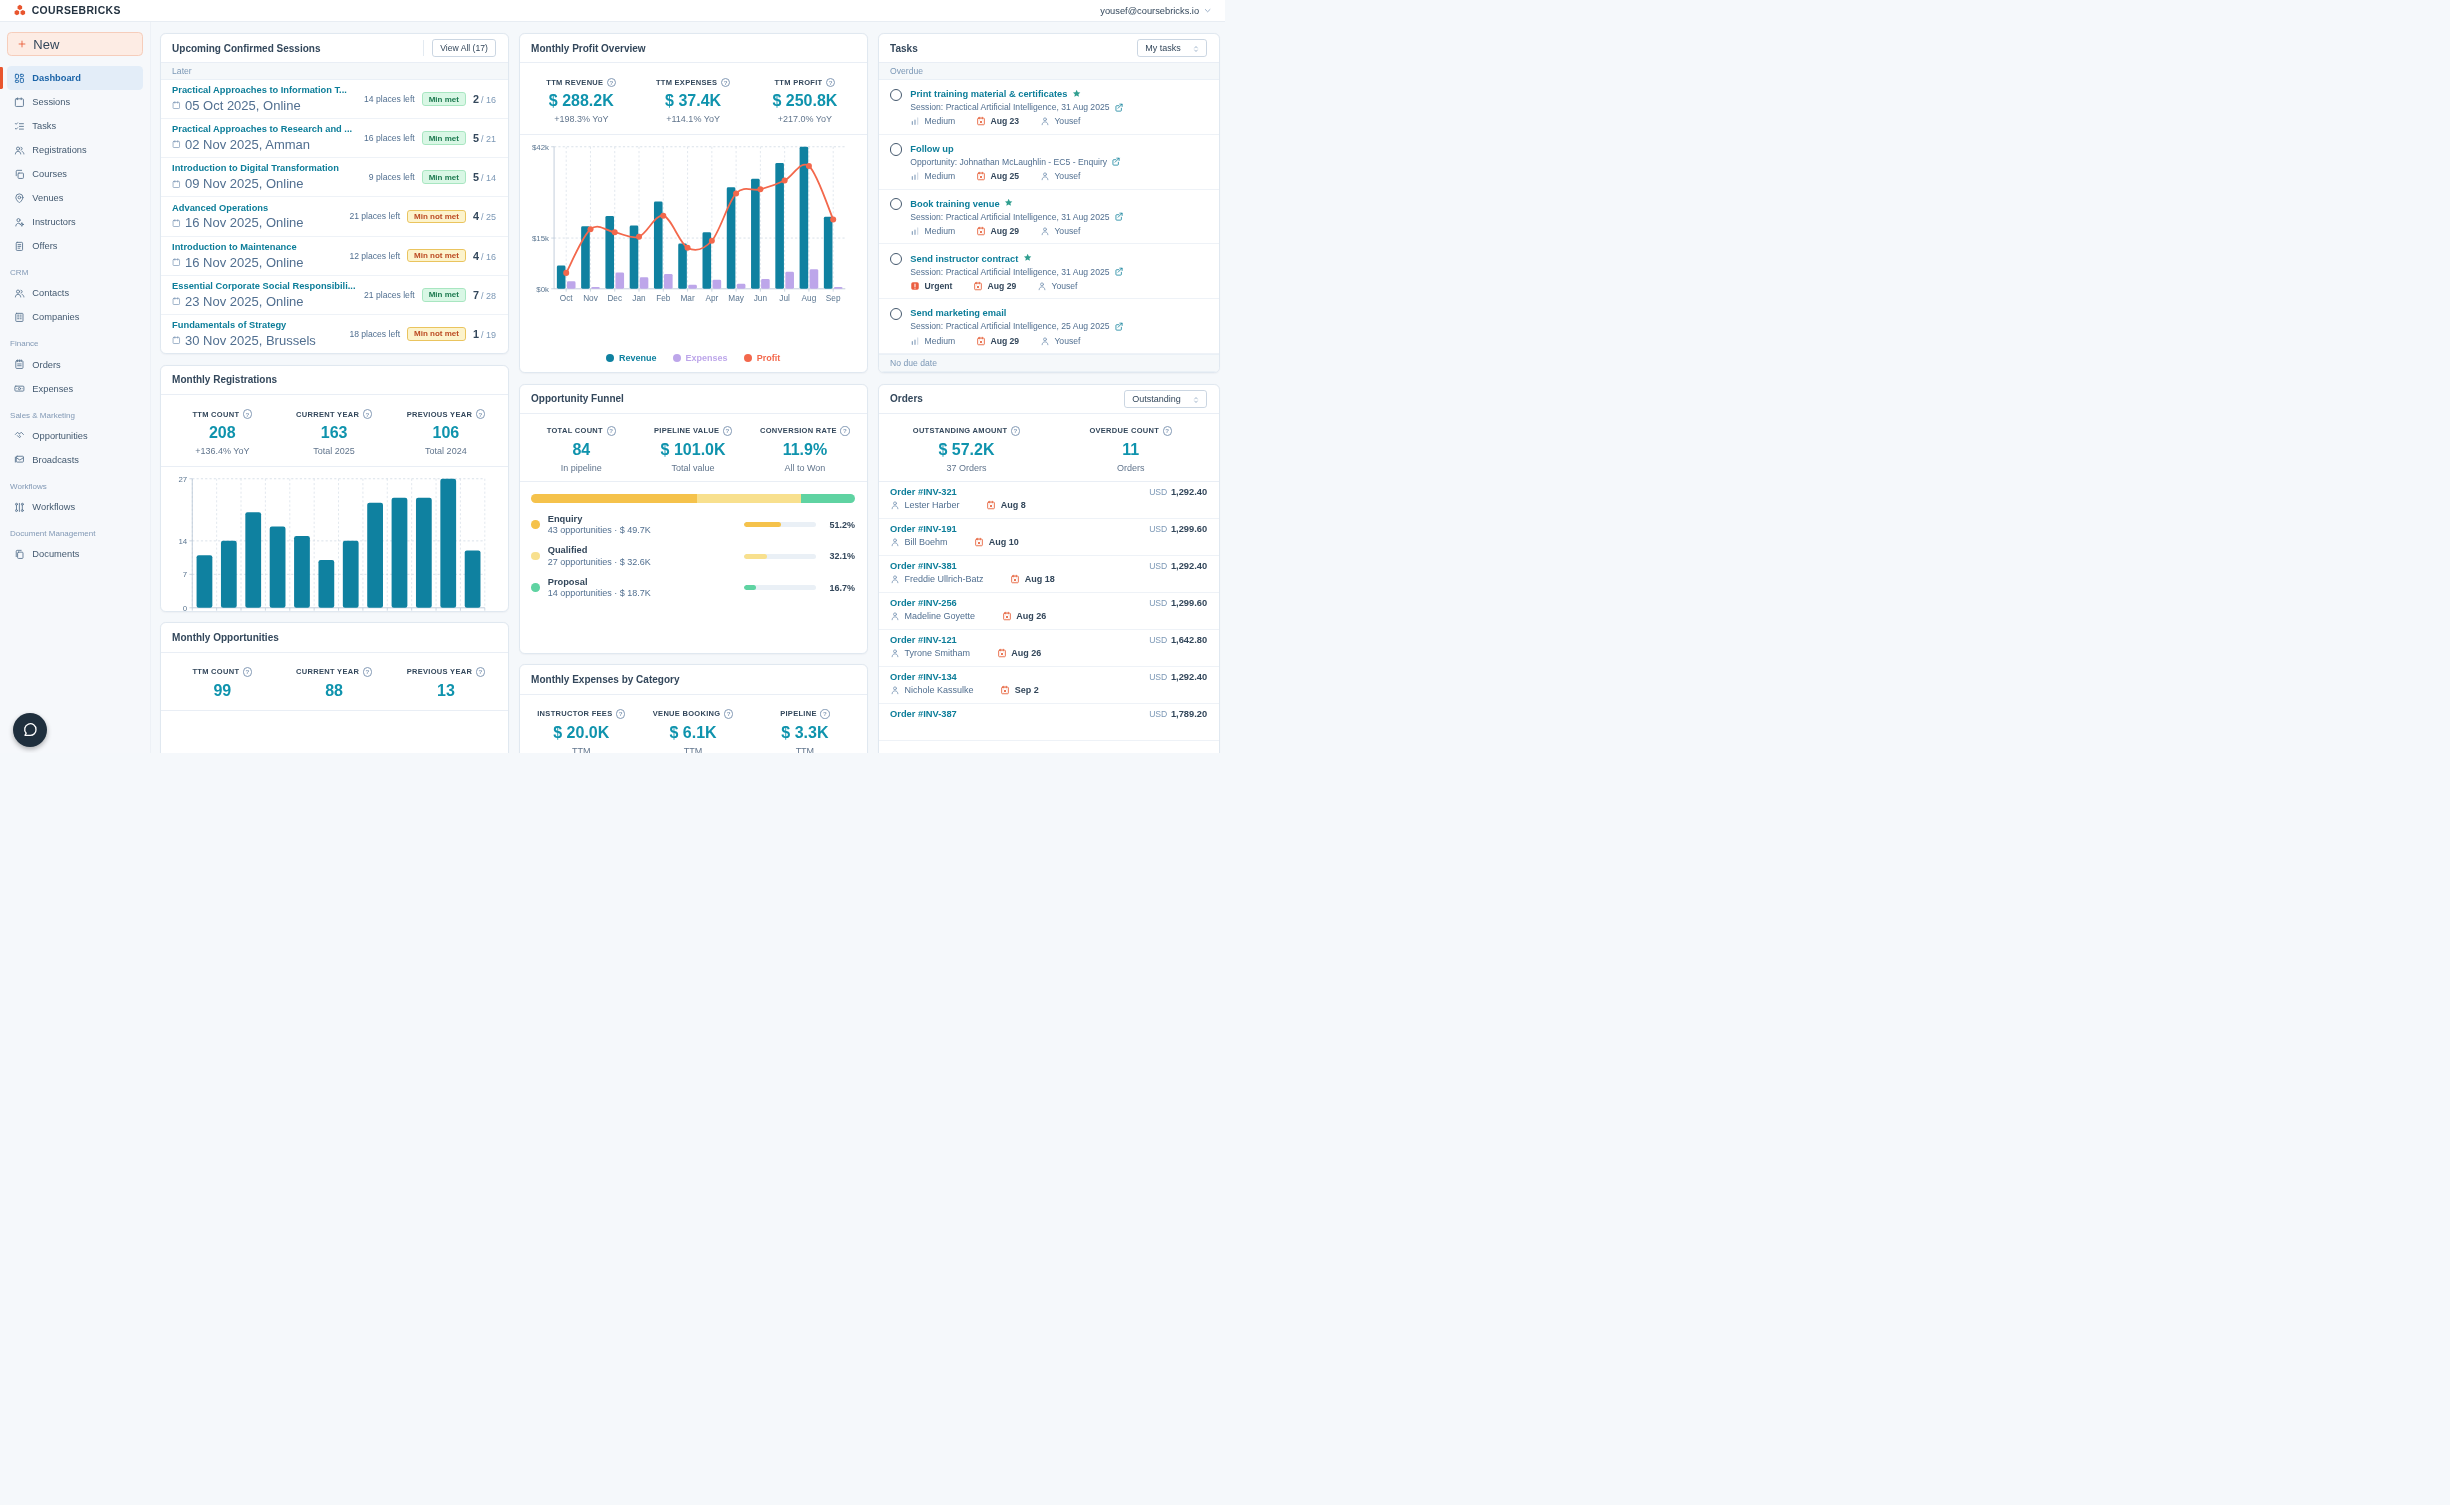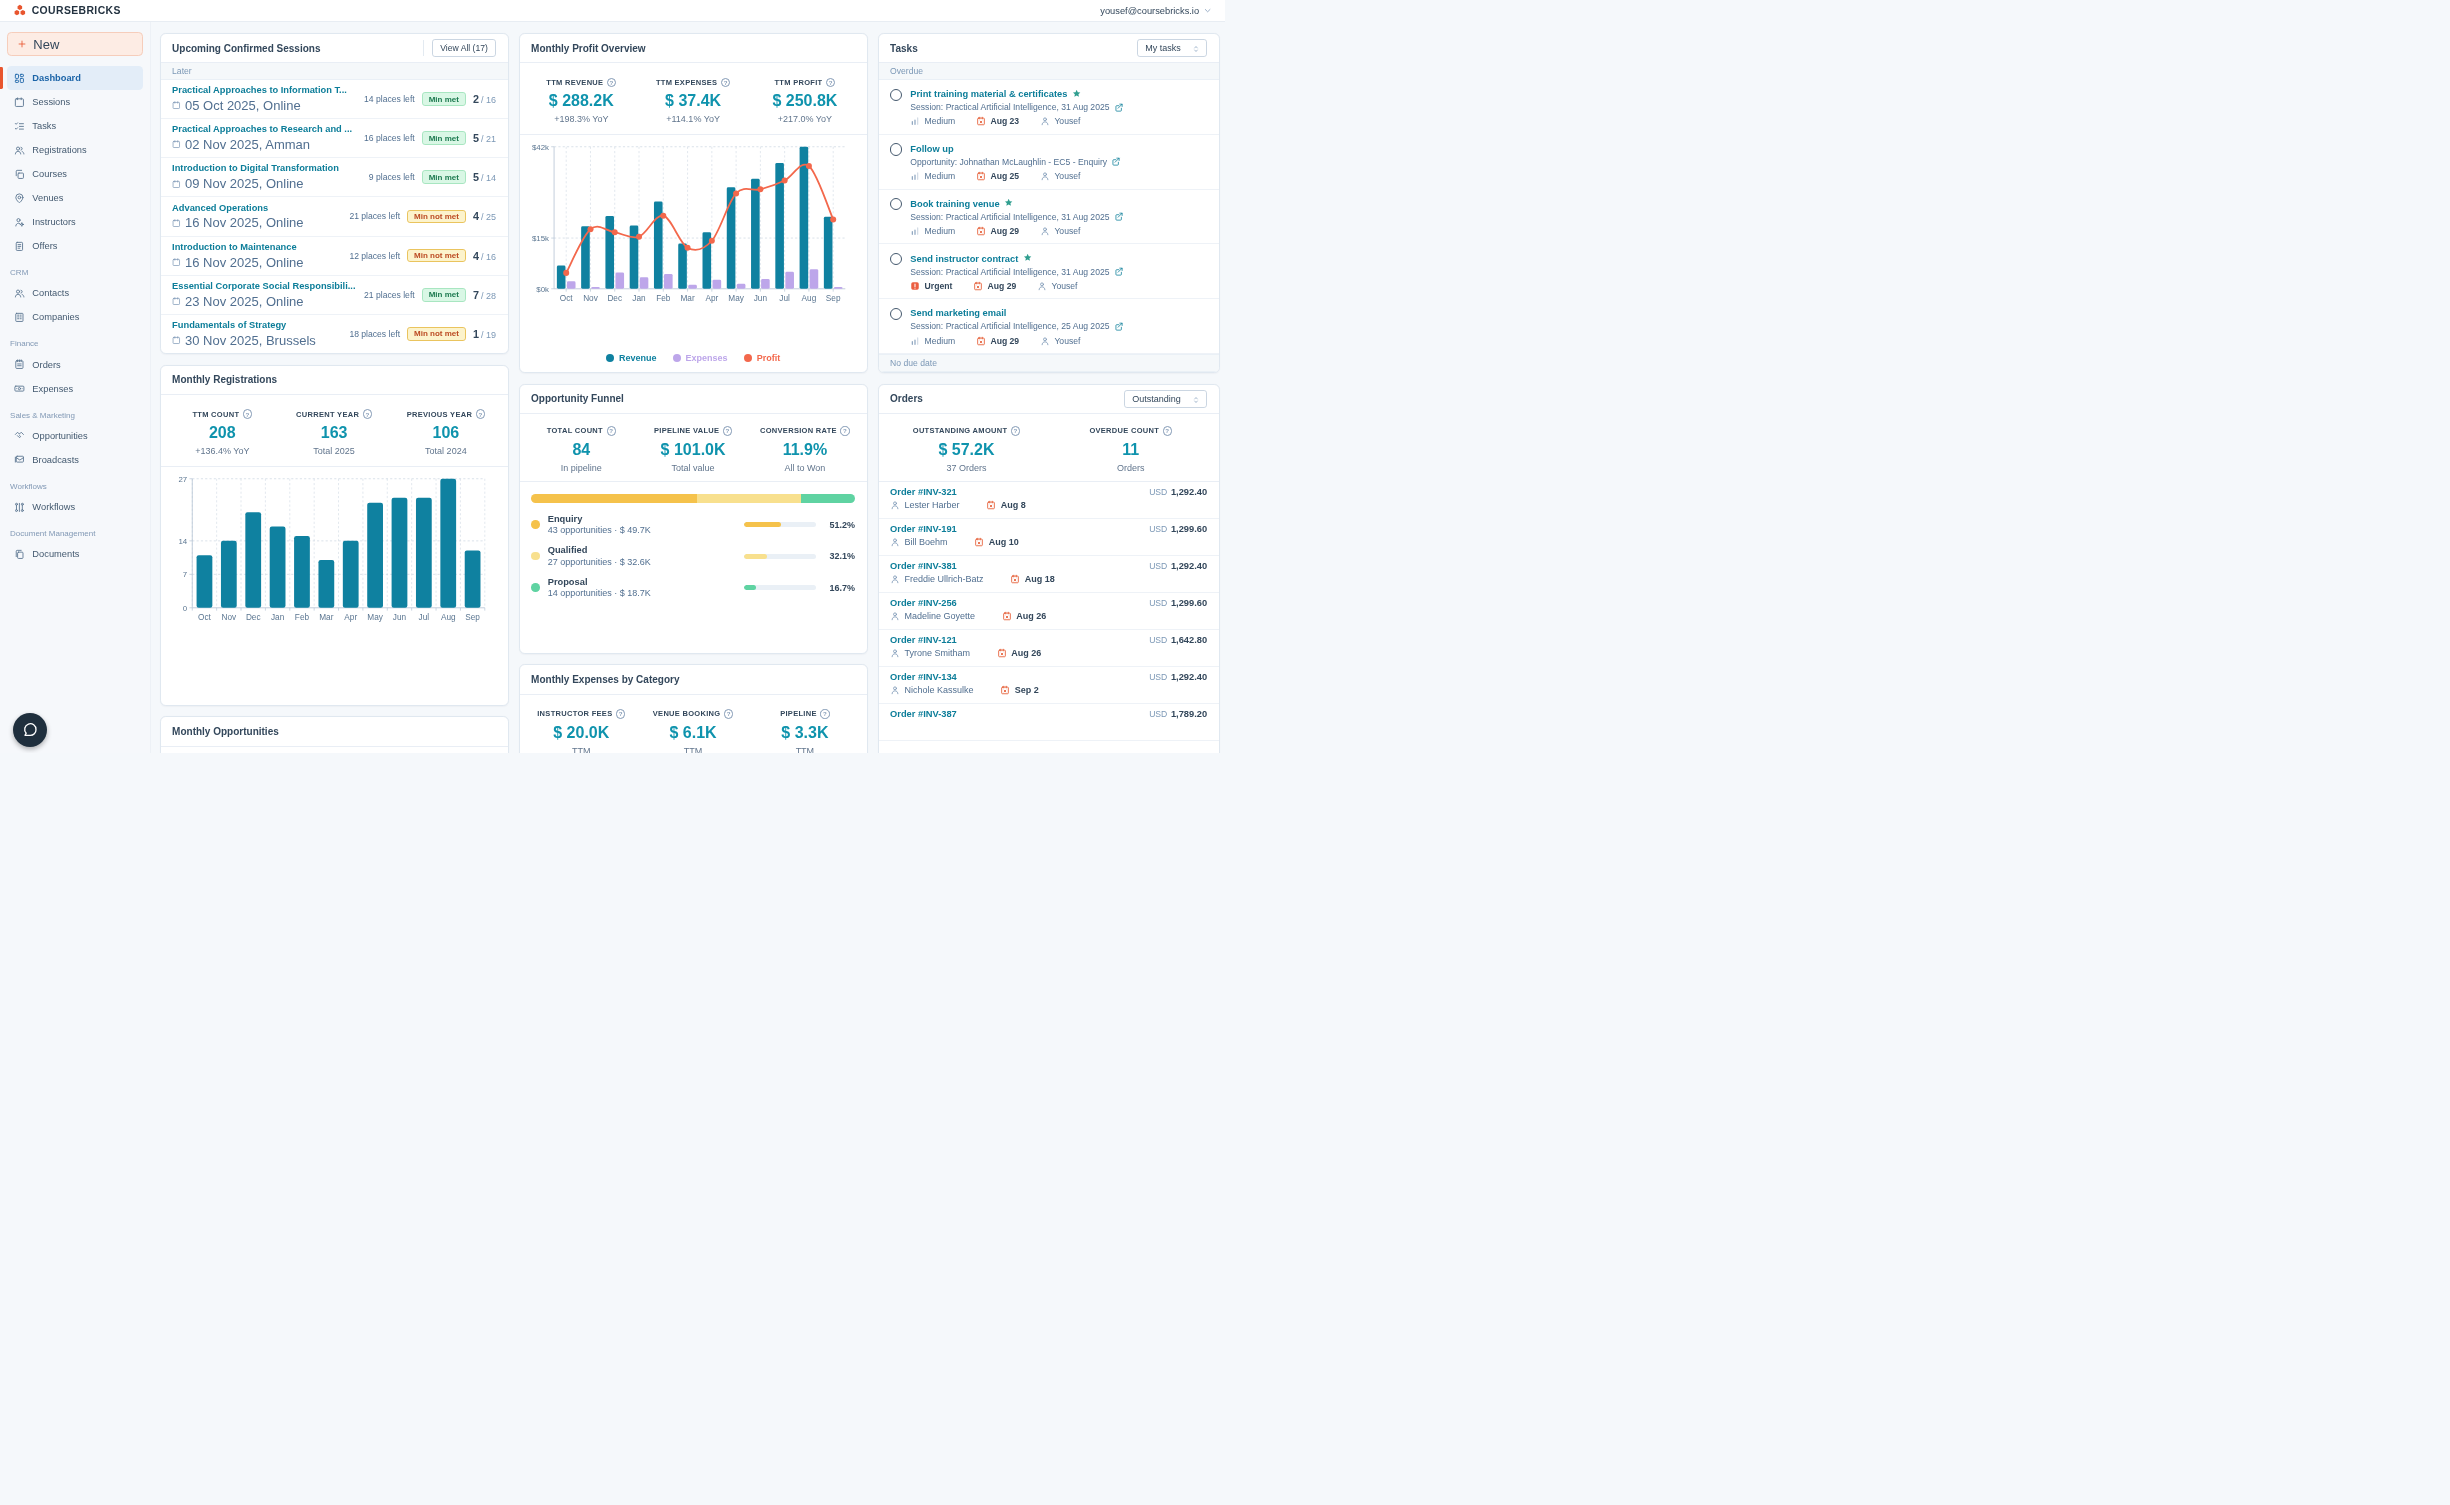--- a/index.html
+++ b/index.html
@@ -480,21 +480,21 @@
               </div>
               <div class="s-right">
                 <span class="s-places">18 places left</span>
                 <span class="badge" data-variant="not-met">Min not met</span>
                 <span class="s-ratio"><span class="big">1</span><span class="small">/ 19</span></span>
               </div>
             </div>
           </div>
       </div>
 
-      <div class="card" style="height:341px">
+      <div class="card" style="height:247px">
         <div class="card-h">
           <div class="card-title">Monthly Registrations</div>
         </div>
         <div class="stats" id="reg-stats">
             <div class="stat"><div class="stat-label">
                 <span>TTM COUNT</span>
                 <span class="icn help">?</span>
               </div><div class="stat-value">208</div><div class="stat-sub">+136.4% YoY</div></div>
             <div class="stat"><div class="stat-label">
                 <span>CURRENT YEAR</span>

